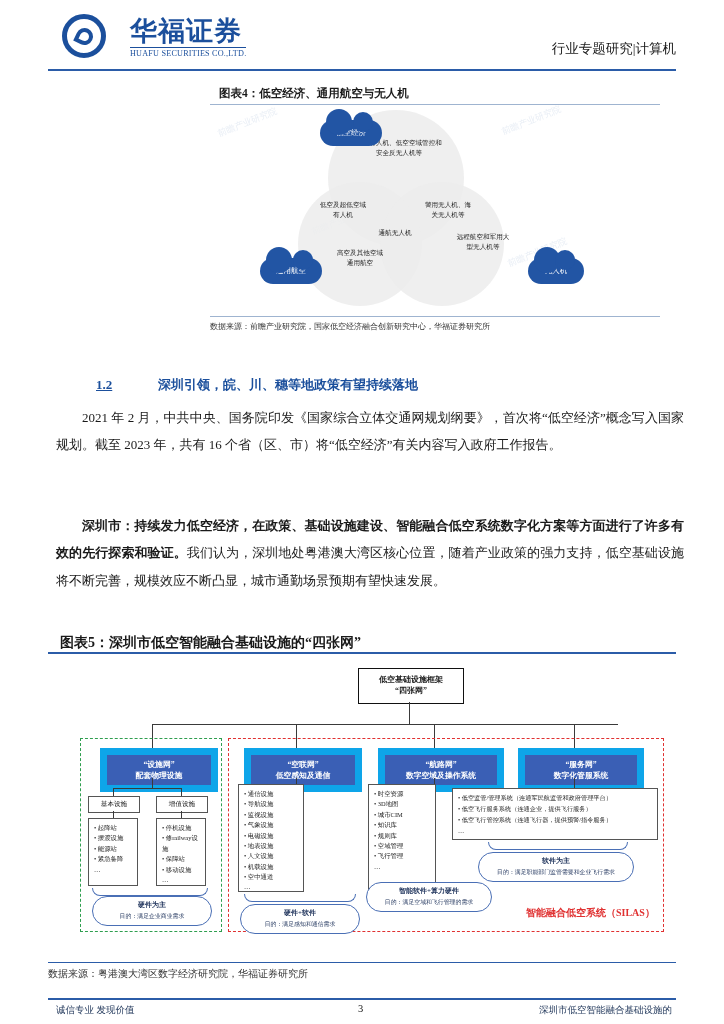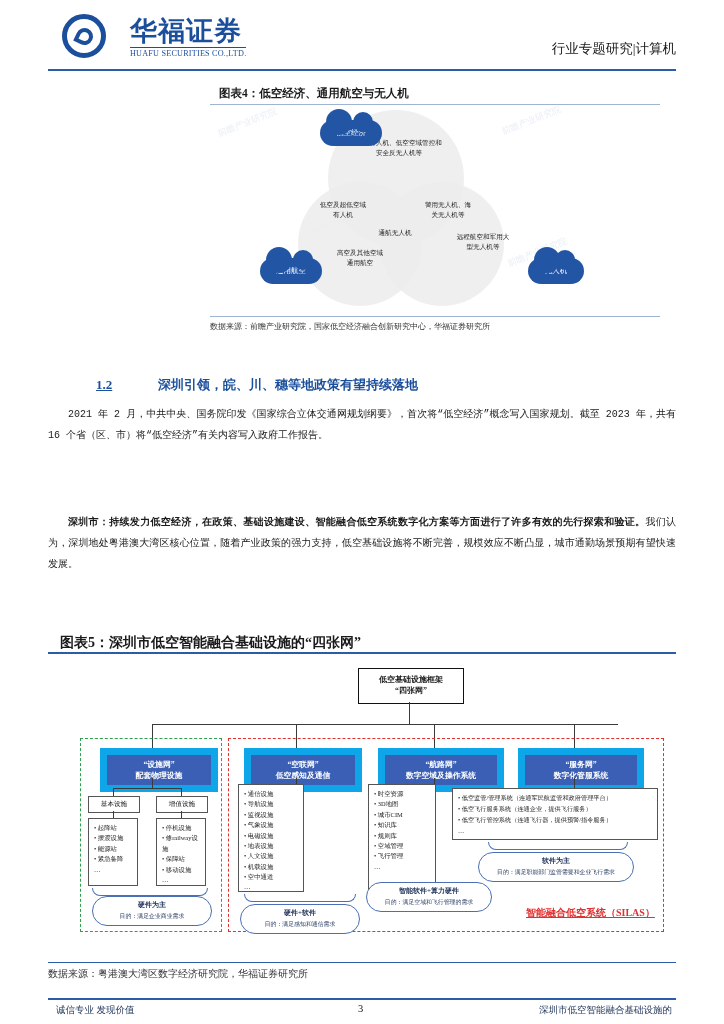--- a/index.html
+++ b/index.html
@@ -51,22 +51,22 @@
   .vt-bl{left:126px;top:142px;width:48px;}
   .vt-br{left:244px;top:126px;width:58px;}
   .wm{position:absolute;color:#dde5f0;font-size:9px;opacity:.65;
     transform:rotate(-22deg);font-family:"Liberation Serif",serif;pointer-events:none;}
   .src-rule{position:absolute;left:210px;top:316px;width:450px;height:1px;background:#9fb4d0;}
   .fig4-src{position:absolute;left:210px;top:321px;font-size:8px;color:#333;}
 
   
   .h2{position:absolute;left:96px;top:376px;font-size:13px;font-weight:bold;color:#1b4f9c;}
   .h2 .num{display:inline-block;width:62px;text-decoration:underline;}
-  .para{position:absolute;left:48px;width:628px;font-size:10px;line-height:2.1;
-    text-align:justify;text-indent:2em;font-family:Liberation Mono, monospace;}
+  .para{position:absolute;left:56px;width:628px;font-size:13px;line-height:2.1;
+    text-align:justify;text-indent:2em;}
   .p1{top:404px;}
   .p2{top:512px;}
   .bold{font-weight:bold;}
 
   
   .fig5-title{position:absolute;left:60px;top:634px;font-size:14px;font-weight:bold;}
   .fig5-rule{position:absolute;left:48px;top:652px;width:628px;height:1.6px;background:#2b5ca8;}
   .fig5{position:absolute;left:48px;top:656px;width:628px;height:305px;}
 
   .root-box{position:absolute;left:310px;top:12px;width:104px;height:34px;border:1.4px solid #111;
@@ -112,21 +112,21 @@
   .rb3{left:318px;top:226px;width:124px;height:28px;}
   .rb4{left:430px;top:196px;width:154px;height:28px;}
 
   .brace{position:absolute;border:1.3px solid #4a6fb5;border-top:none;
     border-radius:0 0 9px 9px;height:7px;}
   .br1{left:44px;top:232px;width:114px;}
   .br2{left:196px;top:238px;width:110px;}
   .br3{left:322px;top:238px;width:112px;}
   .br4{left:440px;top:186px;width:138px;}
 
-  .silas{position:absolute;left:478px;top:250px;font-size:10px;font-weight:bold;color:#e03131;text-decoration:underline;}
+  .silas{position:absolute;left:478px;top:250px;font-size:10px;font-weight:bold;color:#e03131;}
 
   .fig5-src-rule{position:absolute;left:48px;top:962px;width:628px;height:1.2px;background:#2b5ca8;}
   .fig5-src{position:absolute;left:48px;top:967px;font-size:10px;color:#333;}
 
   
   .foot-rule{position:absolute;left:48px;top:998px;width:628px;height:1.6px;background:#2b5ca8;}
   .foot-l{position:absolute;left:56px;top:1004px;font-size:9.5px;color:#23395c;}
   .foot-c{position:absolute;left:358px;top:1003px;font-size:10.5px;color:#111;}
   .foot-r{position:absolute;right:52px;top:1004px;font-size:9.5px;color:#23395c;}
 </style>

